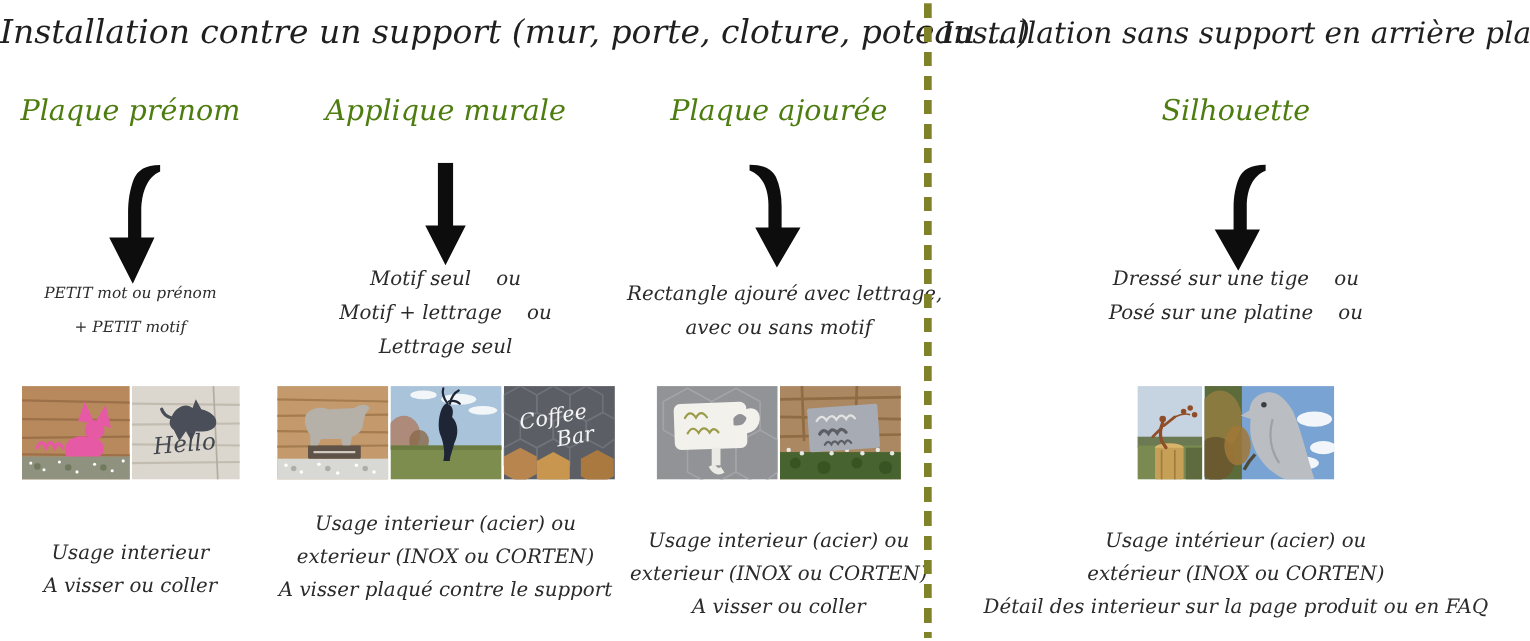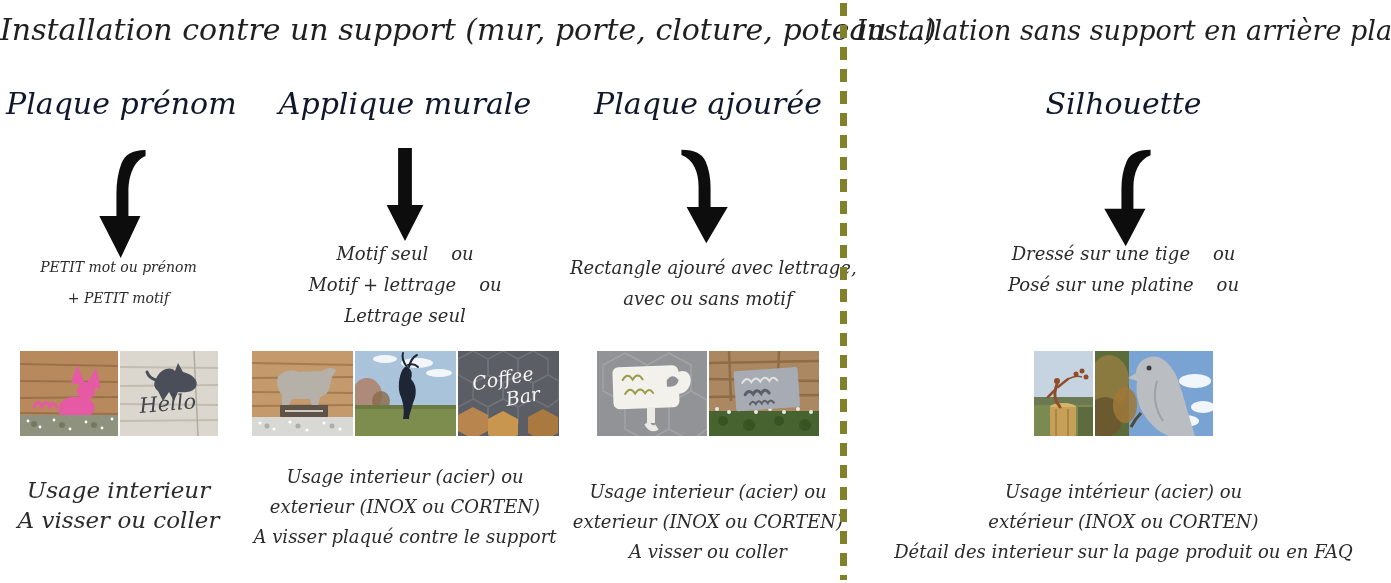--- a/index.html
+++ b/index.html
@@ -14,38 +14,38 @@
   }
   .left-title  { left:0px;   width:843px; top:12px; font-size:30px; }
   .right-title { left:856px; width:535px; top:15px; font-size:27px; }
 
   .col { position:absolute; top:0; height:583px; text-align:center; }
   #col1 { left:6px;   width:225px; }
   #col2 { left:247px; width:316px; }
   #col3 { left:570px; width:276px; }
   #col4 { left:856px; width:535px; }
 
-  .col-header { position:absolute; top:86px; width:100%; font-size:30px; color:#0f172a; white-space:nowrap; }
+  .col-header { position:absolute; top:86px; width:100%; font-size:26px; color:#4d7c0f; white-space:nowrap; }
   .arrow-wrap { position:absolute; top:148px; width:100%; display:flex; justify-content:center; }
   .arrow-wrap svg { display:block; }
 
   .options { position:absolute; width:100%; font-size:18px; line-height:31px; }
   .options .opt-line { white-space:pre; }
   #col1 .options { top:252px; font-size:14px; }
   #col2 .options { top:238px; }
   #col3 .options { top:252px; }
   #col4 .options { top:238px; }
 
   .photos { position:absolute; top:351px; width:100%; display:flex; justify-content:center; gap:2px; }
   .photo { height:85px; line-height:0; }
   .photo svg { display:block; }
 
   .usage { position:absolute; width:100%; font-size:18px; line-height:30px; }
   .usage .use-line { white-space:nowrap; }
-  #col1 .usage { top:475px; font-size:23px; }
+  #col1 .usage { top:488px; font-size:18px; }
   #col2 .usage { top:462px; }
   #col3 .usage { top:477px; }
   #col4 .usage { top:477px; }
 
   .divider {
     position:absolute; left:840px; top:3px; bottom:3px; width:7px;
     background:repeating-linear-gradient(to bottom, #7f8228 0 13px, transparent 13px 22px);
   }
   text.script { font-family:"DejaVu Serif", serif; font-style:italic; }
 </style>

